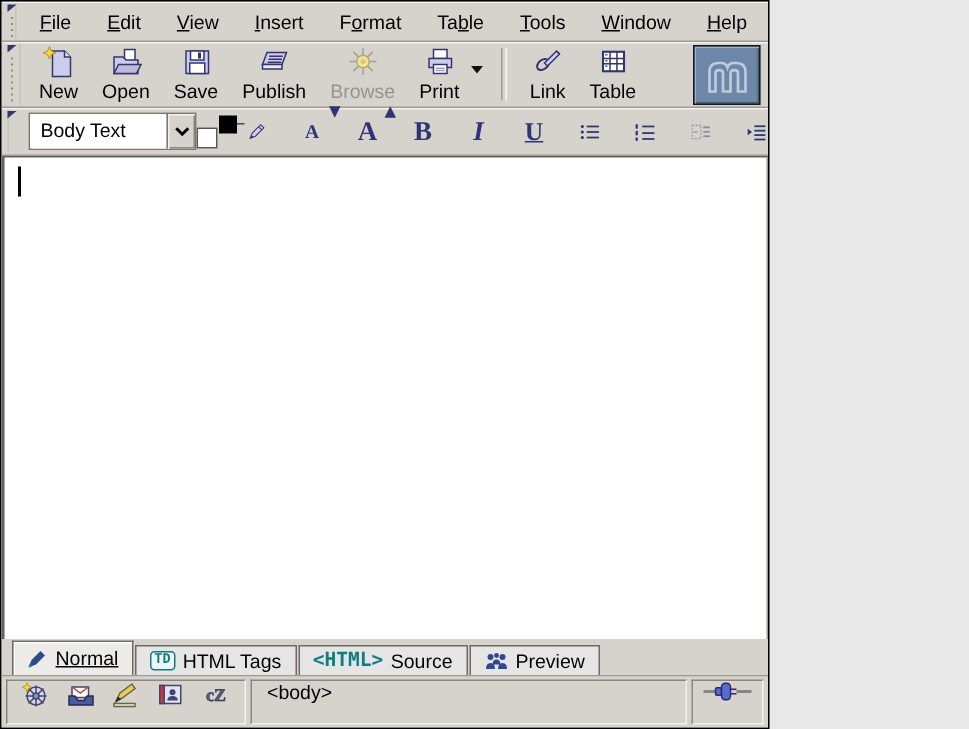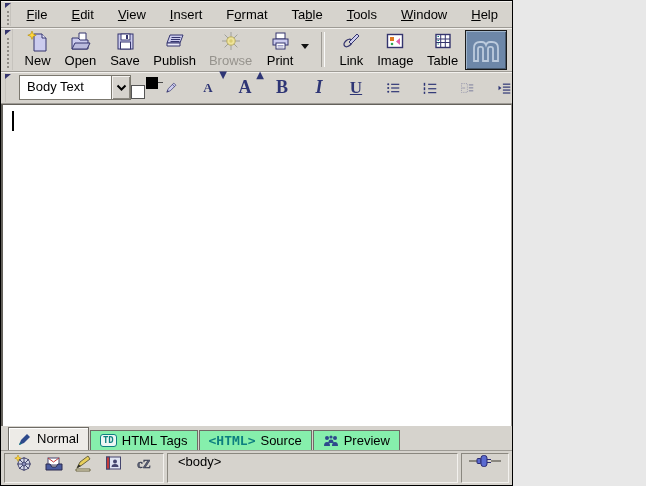--- a/index.html
+++ b/index.html
@@ -57,22 +57,22 @@
   .fs-big{font-size:18px;}
   .fs-arrow{position:absolute;top:-6px;right:-8px;font-size:10px;font-family:"DejaVu Sans",sans-serif;}
   
   .editarea{flex:1 1 auto;background:#fff;position:relative;
     border-left:2px solid #64615b;border-top:1px solid #64615b;border-right:1px solid #9e9b95;}
   .caret{position:absolute;left:9px;top:6px;width:2px;height:20px;background:#000;}
   
   .tabbar{height:24px;background:#d6d3cd;display:flex;align-items:flex-end;padding:0 0 0 7px;
     border-bottom:1px solid #9e9b95;flex:0 0 auto;}
   .tab{display:flex;align-items:center;gap:5px;padding:2px 9px 3px;height:20px;box-sizing:border-box;
-    background:#86efac;border:1px solid #6e6b65;border-bottom:none;margin-right:1px;white-space:nowrap;}
-  .tab.active{background:#edebe7;height:23px;box-shadow:inset 1px 1px 0 #fff;}
+    background:#e5e5e5;border:1px solid #6e6b65;border-bottom:none;margin-right:1px;white-space:nowrap;}
+  .tab.active{background:#edebe7;height:23px;box-shadow:inset 1px 1px 0 #fff;text-decoration:underline;}
   .tag-badge{font-family:"DejaVu Sans Mono",monospace;font-weight:bold;font-size:9px;color:#0d7f7f;
     border:1px solid #0d7f7f;border-radius:3px;padding:0 2px;background:#eef6f4;line-height:11px;}
   .src-badge{font-family:"DejaVu Sans Mono",monospace;font-weight:bold;font-size:13px;color:#0d7f7f;line-height:11px;}
   
   .statusbar{height:30px;display:flex;align-items:stretch;padding:2px 3px;gap:3px;flex:0 0 auto;background:#d6d3cd;}
   .sb-panel{border:1px solid;border-color:#8a877f #f3f1ee #f3f1ee #8a877f;display:flex;align-items:flex-start;}
   .sb-icons{padding:0 9px;gap:11px;}
   .sb-icon-btn{background:none;border:none;padding:0;display:flex;align-items:center;}
   .sb-path{flex:1;padding:0 10px;}
   .sb-plug{width:46px;justify-content:center;}
@@ -163,29 +163,20 @@
 
     <button class="tb-btn">
       <svg width="22" height="22" viewBox="0 0 22 22">
         <ellipse cx="8" cy="13" rx="4.5" ry="3" transform="rotate(-40 8 13)" fill="none" stroke="#35356e" stroke-width="1.4"></ellipse>
         <path d="M9 12L17 4l2 2-8 8z" fill="#ccccee" stroke="#35356e"></path>
         <path d="M17 4l2 2" stroke="#35356e"></path>
       </svg>
       <span>Link</span>
     </button>
 
-    <button class="tb-btn">
-      <svg width="22" height="22" viewBox="0 0 22 22">
-        <rect x="3.5" y="4.5" width="15" height="13" fill="#fff" stroke="#35356e" stroke-width="1.4"></rect>
-        <rect x="6" y="7" width="4" height="4" fill="#e07820"></rect>
-        <circle cx="8" cy="14" r="1.3" fill="#2fa84f"></circle>
-        <path d="M16 8l-4 3.5 4 3.5z" fill="#e060a8"></path>
-      </svg>
-      <span>Image</span>
-    </button>
 
     <button class="tb-btn">
       <svg width="22" height="22" viewBox="0 0 22 22">
         <rect x="4" y="4.5" width="14" height="13" fill="#fff" stroke="#35356e" stroke-width="1.4"></rect>
         <path d="M4 9h14M4 12.5h14M8.7 4.5v13M13.3 4.5v13" stroke="#35356e" fill="none"></path>
         <path d="M5.5 6.5h1.5M5.5 10.5h1.5M5.5 14h1.5" stroke="#0d7f7f" fill="none"></path>
       </svg>
       <span>Table</span>
     </button>
 

